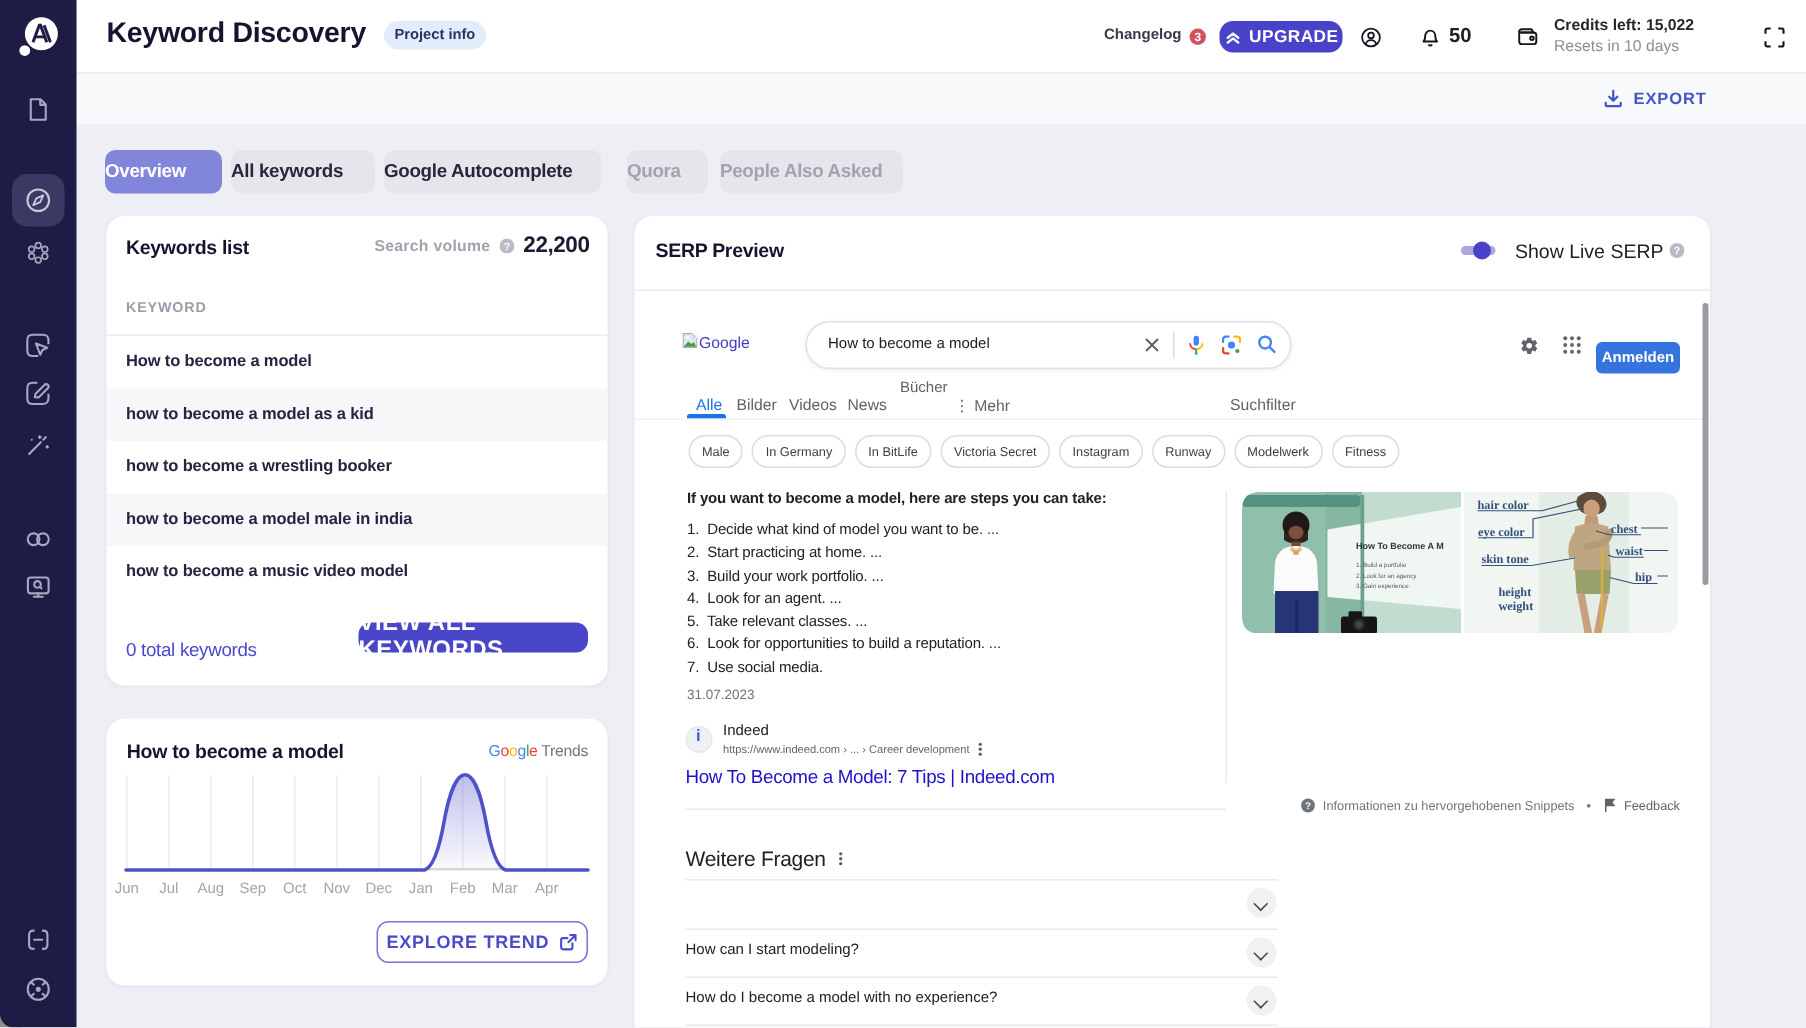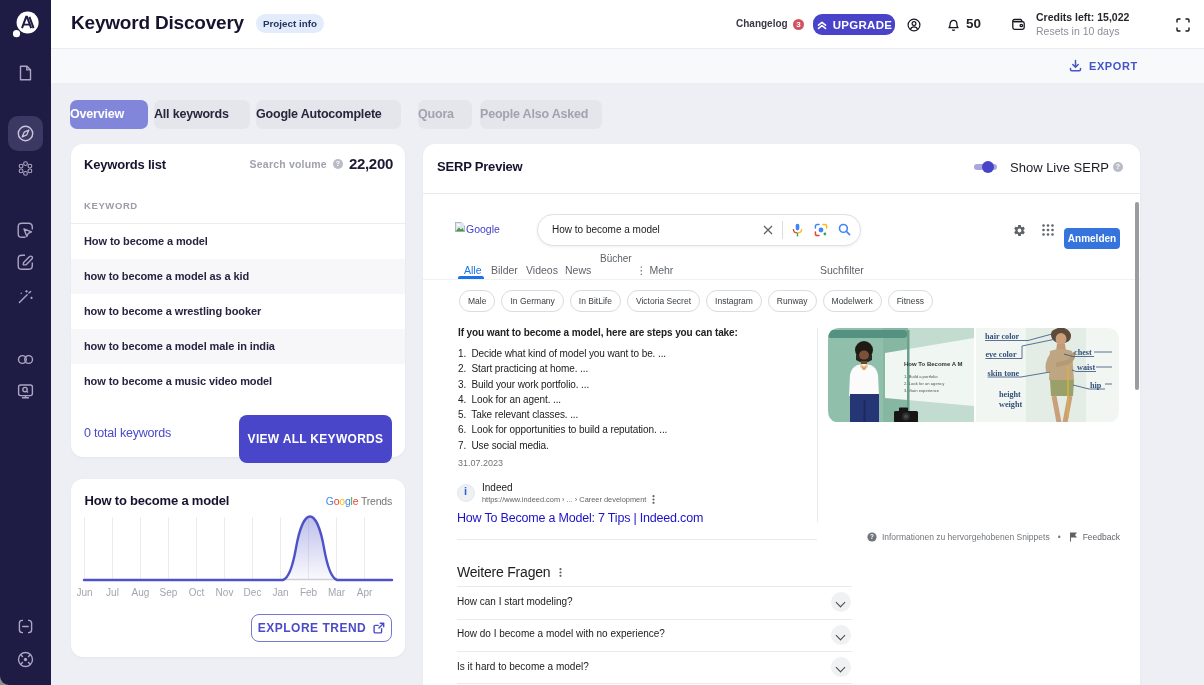--- a/index.html
+++ b/index.html
@@ -19,21 +19,21 @@
   .tab { position:absolute; top:100px; height:29px; line-height:29px; border-radius:7px; background:#e5e5ec; color:#27263b; font-size:12.5px; font-weight:700; letter-spacing:-0.2px; }
   .tab.active { background:#8286db; color:#fff; }
   .tab.dis { color:#a2a3af; }
   
   .card { position:absolute; background:#fff; border-radius:12px; box-shadow:0 1px 3px rgba(30,30,70,0.05); }
   .kwrow { left:0; width:334px; height:35px; line-height:35px; padding-left:13px; font-size:11px; font-weight:700; color:#262440; letter-spacing:-0.1px; }
   .kwrow.alt { background:#f7f7fa; }
   .mlab { top:108px; width:24px; text-align:center; font-size:10px; color:#a3a4b0; }
   .gpill { height:22px; line-height:20px; padding:0 8px; border:1px solid #dadce0; border-radius:11px; font-size:8.5px; color:#3c4043; background:#fff; white-space:nowrap; }
   .snip { font-size:10px; color:#202124; letter-spacing:-0.1px; }
-  .qrow { position:absolute; left:34px; font-size:10px; color:#202124; }
+  .qrow { position:absolute; left:34px; font-size:10px; color:#202124;margin-top:32px; }
   .qchev { position:absolute; left:408px; width:20px; height:20px; border-radius:50%; background:#f0f1f2; }
   .qchev::after { content:""; position:absolute; left:6px; top:6.5px; width:6px; height:6px; border-right:1.6px solid #444746; border-bottom:1.6px solid #444746; transform:rotate(45deg); }
 </style>
 </head>
 <body>
 <div id="app">
   <div class="abs" style="left:0; top:672px; width:14px; height:13px; background:#8f9089;"></div>
 
   <div id="header"></div>
   <div id="strip"></div>
@@ -98,21 +98,21 @@
       <span style="font-size:15px; font-weight:700; color:#1c1a33; letter-spacing:-0.3px;">22,200</span>
     </div>
     <div class="abs" style="left:13px; top:56px; font-size:9.5px; font-weight:700; color:#9b9ca8; letter-spacing:0.6px;">KEYWORD</div>
     <div class="abs" style="left:0; top:79px; width:334px; height:1px; background:#ececf1;"></div>
     <div class="abs kwrow" style="top:80px;">How to become a model</div>
     <div class="abs kwrow alt" style="top:115px;">how to become a model as a kid</div>
     <div class="abs kwrow" style="top:150px;">how to become a wrestling booker</div>
     <div class="abs kwrow" style="top:220px;">how to become a music video model</div>
     <div class="abs kwrow alt" style="top:185px;">how to become a model male in india</div>
     <div class="abs" style="left:13px; top:282px; font-size:12.5px; font-weight:400; color:#4b48cb; letter-spacing:-0.2px;">0 total keywords</div>
-    <div class="abs" style="left:168px; top:271px; width:153px; height:48px; border-radius:8px; background:#4946c9; color:#fff; font-size:12px; font-weight:700; letter-spacing:0.3px; display:flex; align-items:center; justify-content:center;">VIEW ALL KEYWORDS</div>
+    <div class="abs" style="left:168px; top:271px; width:153px; height:20px; border-radius:8px; background:#4946c9; color:#fff; font-size:16px; font-weight:700; letter-spacing:0.3px; display:flex; align-items:center; justify-content:center;">VIEW ALL KEYWORDS</div>
   </div>
 
   <div class="card" id="trcard" style="left:71px; top:479px; width:334px; height:178px;">
     <div class="abs" style="left:13.5px; top:14px; font-size:13px; font-weight:700; color:#16132f; letter-spacing:-0.2px;">How to become a model</div>
     <div class="abs" style="right:13px; top:16px; font-size:10.5px; letter-spacing:-0.2px;">
       <span style="color:#4285f4; font-weight:500;">G</span><span style="color:#ea4335;">o</span><span style="color:#fbbc05;">o</span><span style="color:#4285f4;">g</span><span style="color:#34a853;">l</span><span style="color:#ea4335;">e</span><span style="color:#757575;"> Trends</span>
     </div>
     <svg class="abs" style="left:0; top:0;" width="334" height="120" viewBox="0 0 334 120">
       <defs>
         <linearGradient id="bellfill" x1="0" y1="0" x2="0" y2="1">

